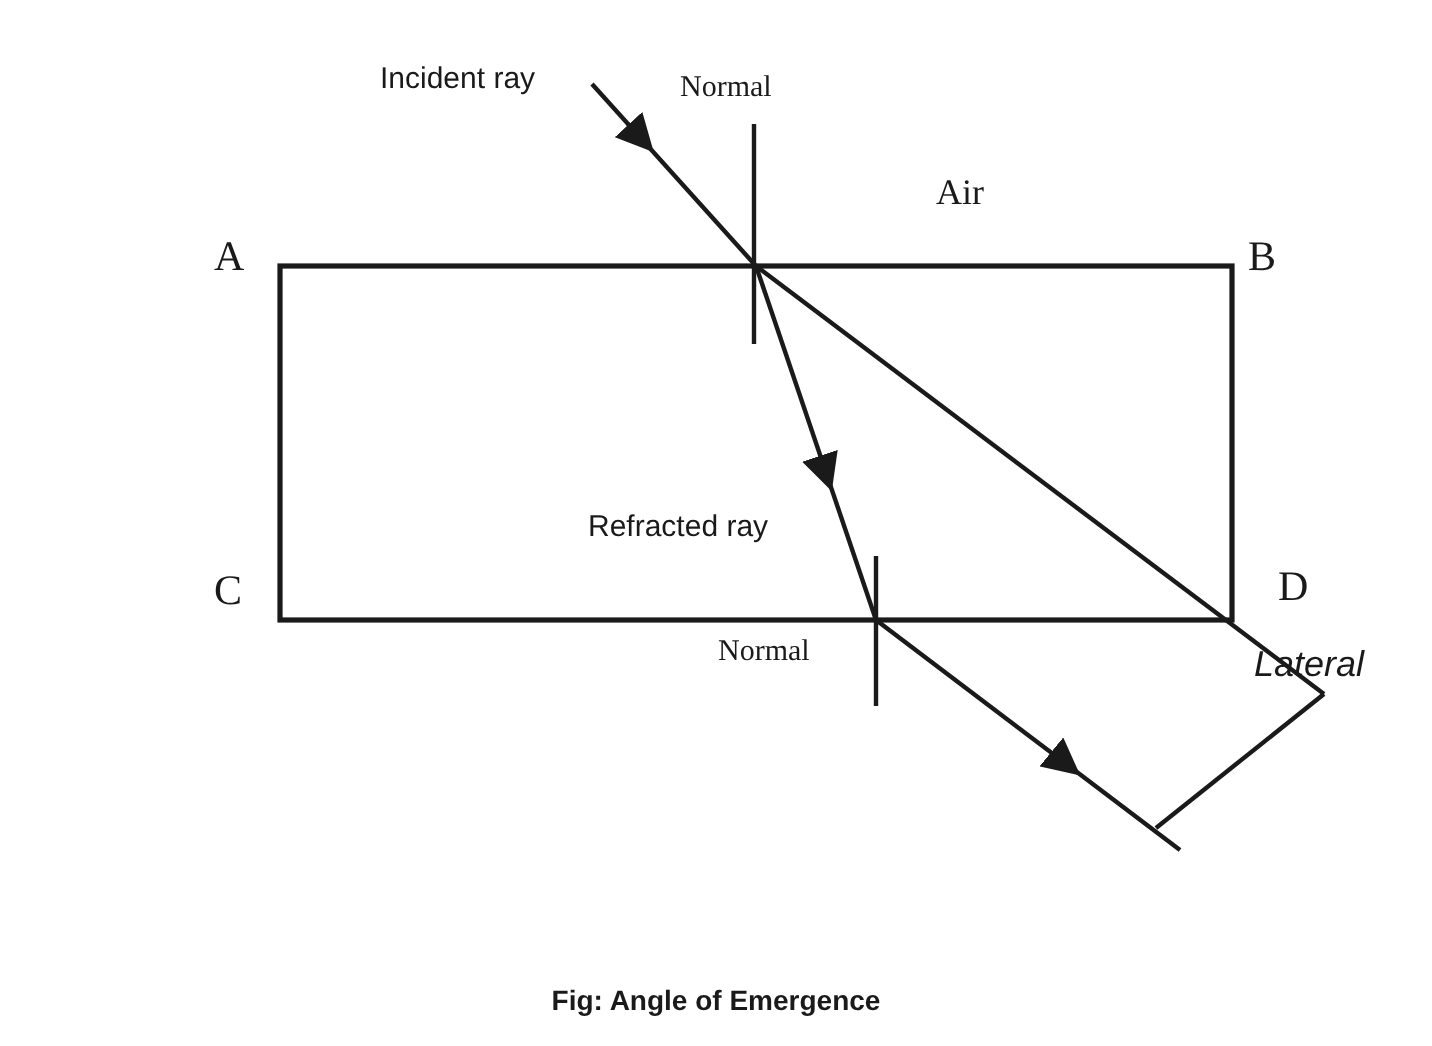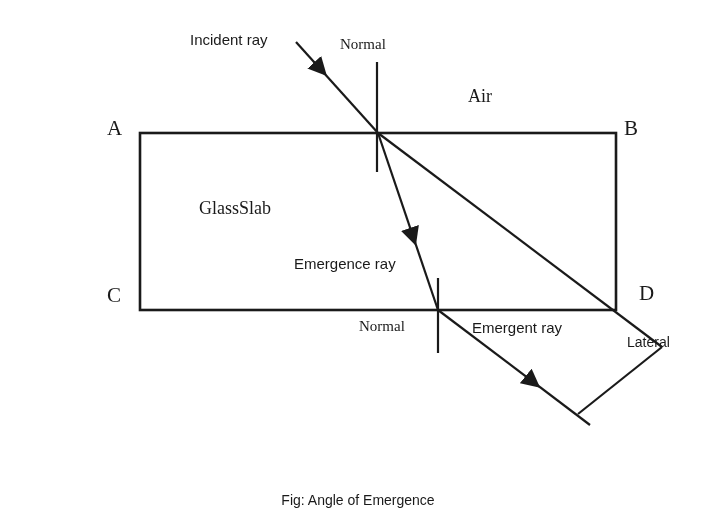--- a/index.html
+++ b/index.html
@@ -42,28 +42,28 @@
   .lbl-normal-top { left: 340px; top: 36px;  font-size: 15px; }
   .lbl-air        { left: 468px; top: 86px;  font-size: 18px; }
   .lbl-a          { left: 107px; top: 116px; }
   .lbl-b          { left: 624px; top: 116px; }
   .lbl-glass      { left: 199px; top: 198px; font-size: 18px; }
   .lbl-refracted  { left: 294px; top: 255px; font-size: 15px; }
   .lbl-c          { left: 107px; top: 283px; }
   .lbl-d          { left: 639px; top: 281px; }
   .lbl-normal-bot { left: 359px; top: 318px; font-size: 15px; }
   .lbl-emergent   { left: 472px; top: 319px; font-size: 15px; }
-  .lbl-lateral    { left: 627px; top: 334px; font-size: 14px; }
+  .lbl-lateral    { left: 627px; top: 322px; font-size: 18px; font-style: italic; }
   .lbl-caption {
     left: 0;
     right: 0;
     top: 492px;
     text-align: center;
     font-size: 14px;
-    font-weight: 400;
+    font-weight: 700;
   }
 </style>
 </head>
 <body>
 
 <div class="figure-canvas">
 
   <svg class="diagram-svg" viewBox="0 0 716 523">
     <defs>
       <marker id="arrow" viewBox="0 0 10 10" refX="8.5" refY="5" markerWidth="8.5" markerHeight="8.5" orient="auto-start-reverse">
@@ -94,28 +94,26 @@
   <span class="lbl sans lbl-incident">Incident ray</span>
 
   <span class="lbl serif-italic lbl-normal-top">Normal</span>
 
   <span class="lbl serif-italic lbl-air">Air</span>
 
   <span class="lbl serif-italic corner lbl-a">A</span>
 
   <span class="lbl serif-italic corner lbl-b">B</span>
 
-  <span class="lbl serif-italic lbl-glass">GlassSlab</span>
 
-  <span class="lbl sans lbl-refracted">Emergence ray</span>
+  <span class="lbl sans lbl-refracted">Refracted ray</span>
 
   <span class="lbl serif-italic corner lbl-c">C</span>
 
   <span class="lbl serif-italic corner lbl-d">D</span>
 
   <span class="lbl serif-italic lbl-normal-bot">Normal</span>
 
-  <span class="lbl sans lbl-emergent">Emergent ray</span>
 
   <span class="lbl sans lbl-lateral">Lateral</span>
 
   <span class="lbl sans lbl-caption">Fig: Angle of Emergence</span>
 </div>
 
 </body></html>

